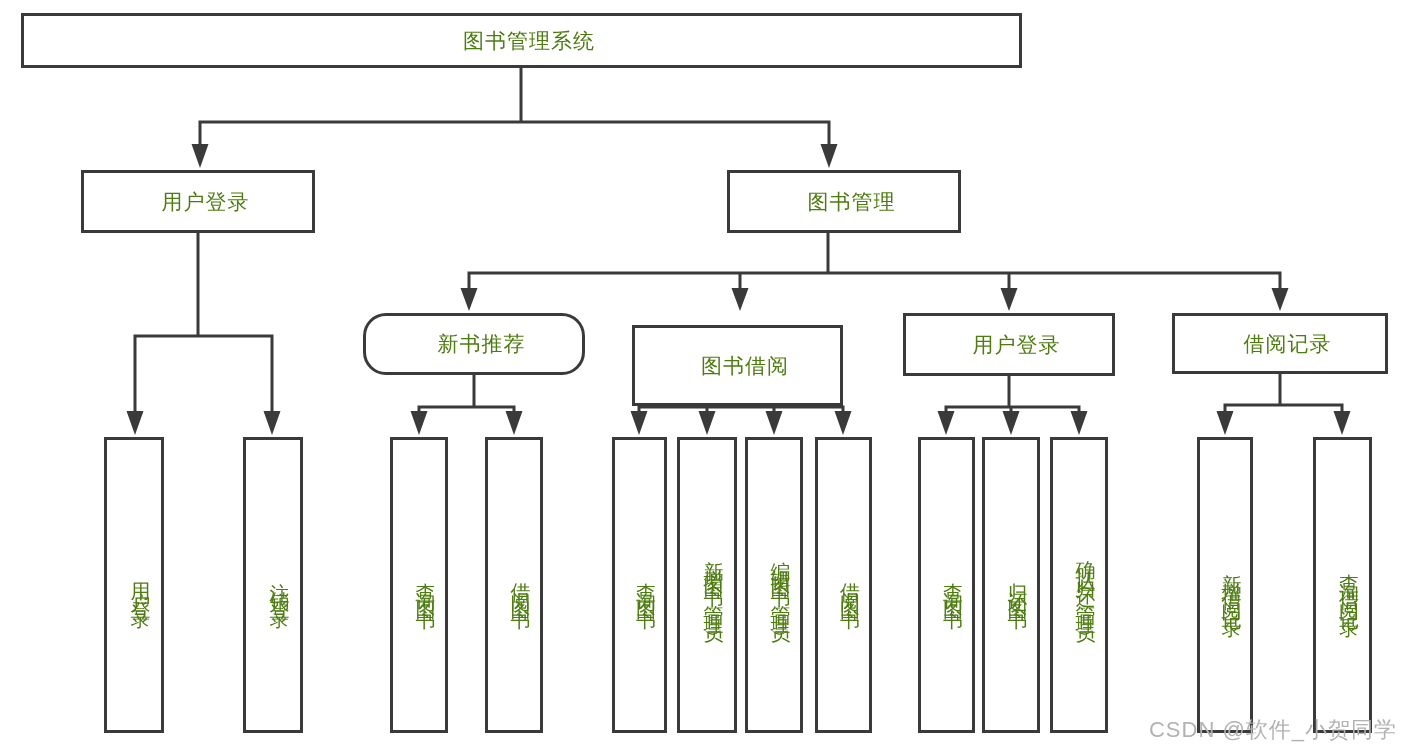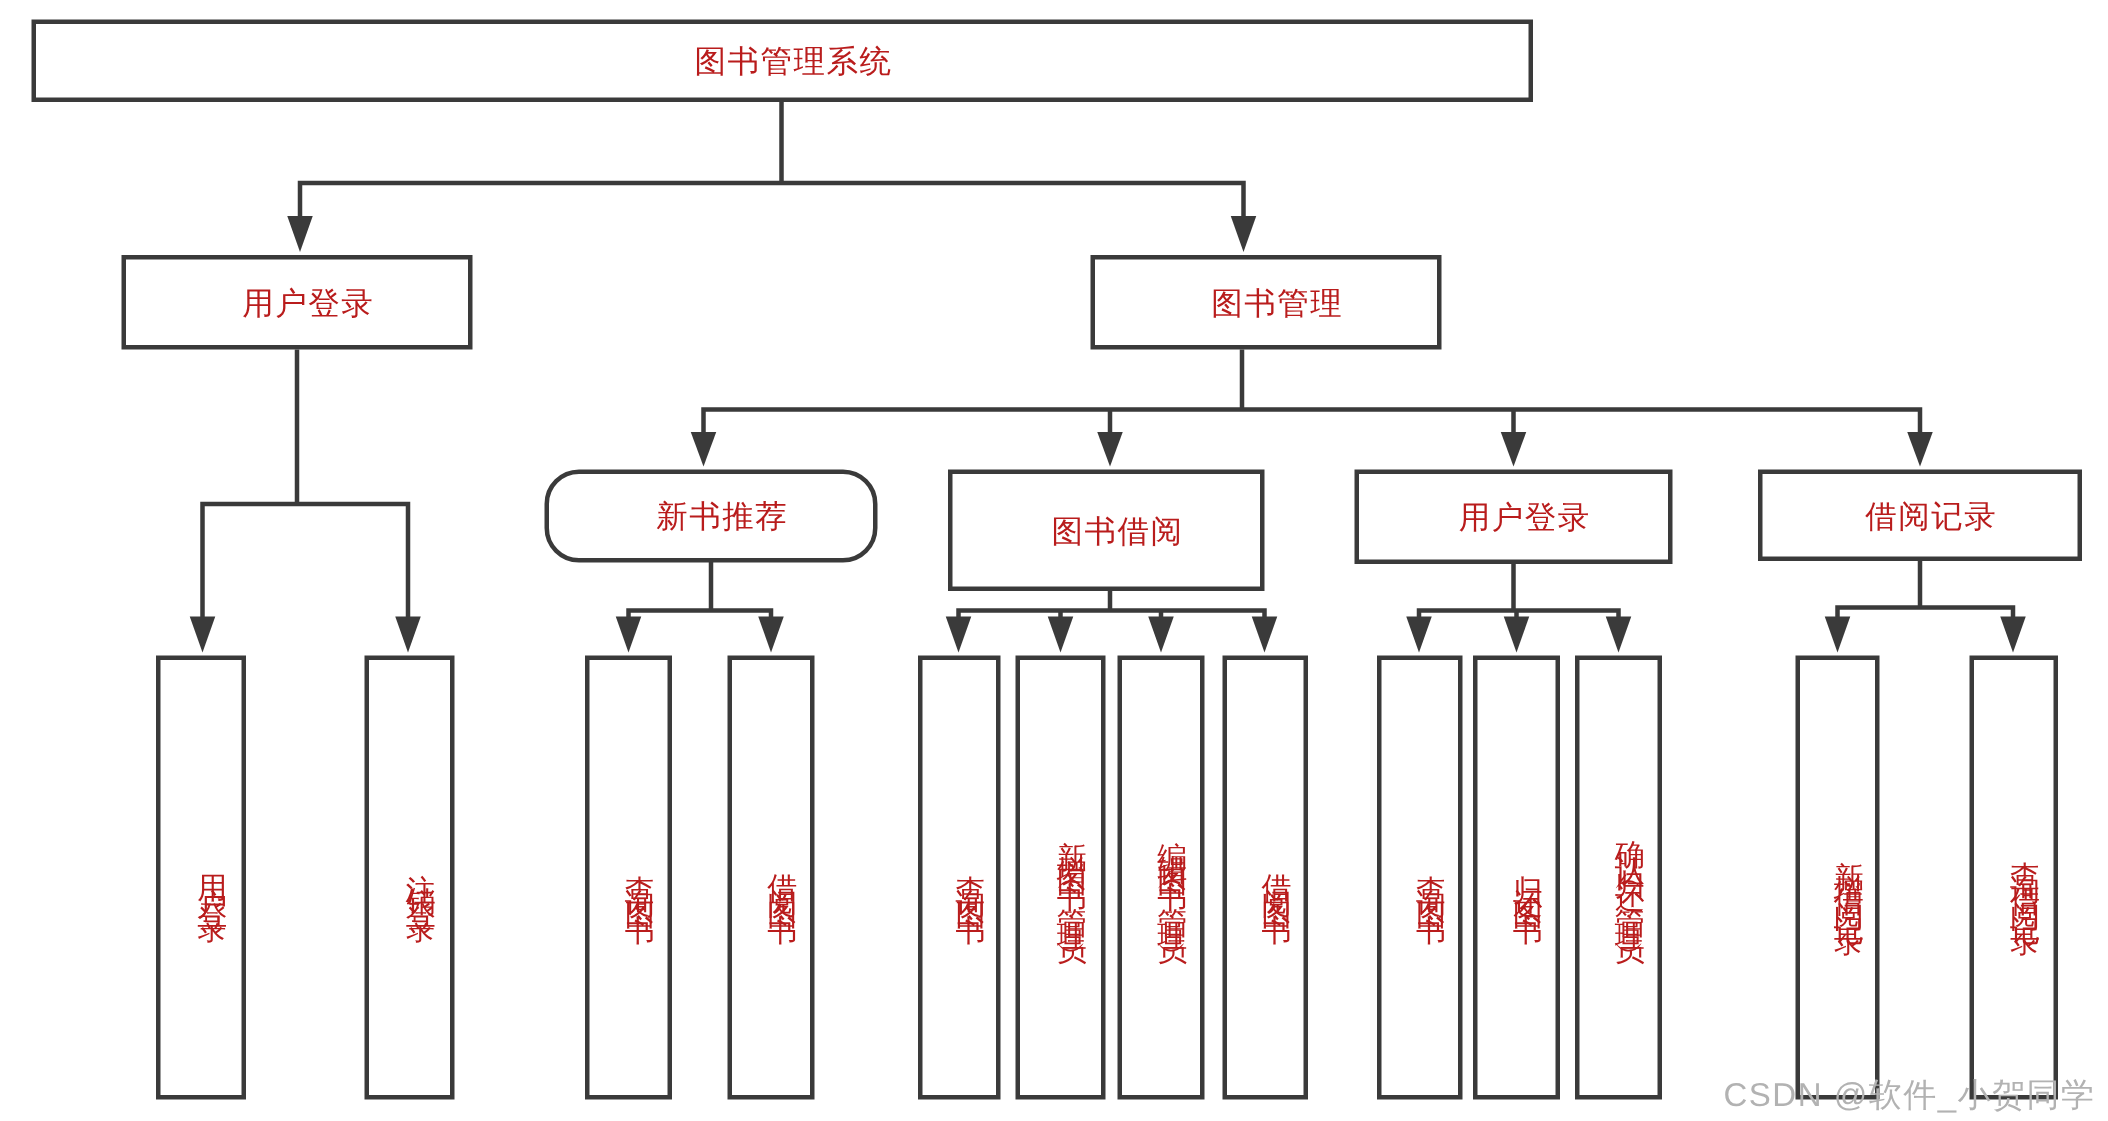--- a/index.html
+++ b/index.html
@@ -18,21 +18,21 @@
     pointer-events: none;
   }
   .box {
     position: absolute;
     box-sizing: border-box;
     background: #ffffff;
     border: 3px solid #3a3a3a;
     display: flex;
     align-items: center;
     justify-content: center;
-    color: #b91c1c;
+    color: #4d7c0f;
     white-space: nowrap;
     padding-left: 15px;
   }
   .box.h {
     font-size: 21px;
     letter-spacing: 1px;
   }
   .box.v {
     writing-mode: vertical-rl;
     text-orientation: mixed;
@@ -104,21 +104,21 @@
       <polygon points="1333.5,411 1350.5,411 1342,435" fill="#3a3a3a" stroke="none"></polygon>
     </g>
   </svg>
 
   <div class="box h" style="left:21px; top:13px; width:1001px; height:55px;">图书管理系统</div>
 
   <div class="box h" style="left:81px; top:170px; width:234px; height:63px;">用户登录</div>
   <div class="box h" style="left:727px; top:170px; width:234px; height:63px;">图书管理</div>
 
   <div class="box h" style="left:363px; top:313px; width:222px; height:62px;border-radius:23px;">新书推荐</div>
-  <div class="box h" style="left:632px; top:313px; width:211px; height:81px;">图书借阅</div>
+  <div class="box h" style="left:632px; top:325px; width:211px; height:81px;">图书借阅</div>
   <div class="box h" style="left:903px; top:313px; width:212px; height:63px;">用户登录</div>
   <div class="box h" style="left:1172px; top:313px; width:216px; height:61px;">借阅记录</div>
 
   <div class="box v" style="left:104px; top:437px; width:60px; height:296px;">用户登录</div>
   <div class="box v" style="left:243px; top:437px; width:60px; height:296px;">注销登录</div>
 
   <div class="box v" style="left:390px; top:437px; width:58px; height:296px;">查询图书</div>
   <div class="box v" style="left:485px; top:437px; width:58px; height:296px;">借阅图书</div>
 
   <div class="box v" style="left:612px; top:437px; width:55px; height:296px;">查询图书</div>

